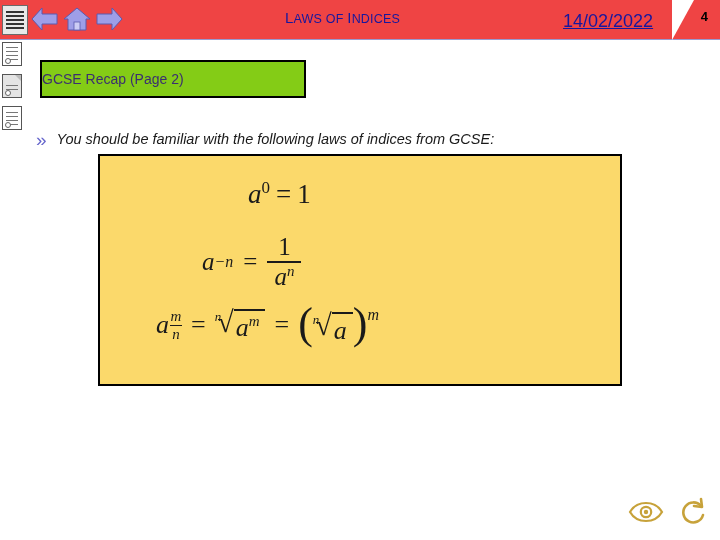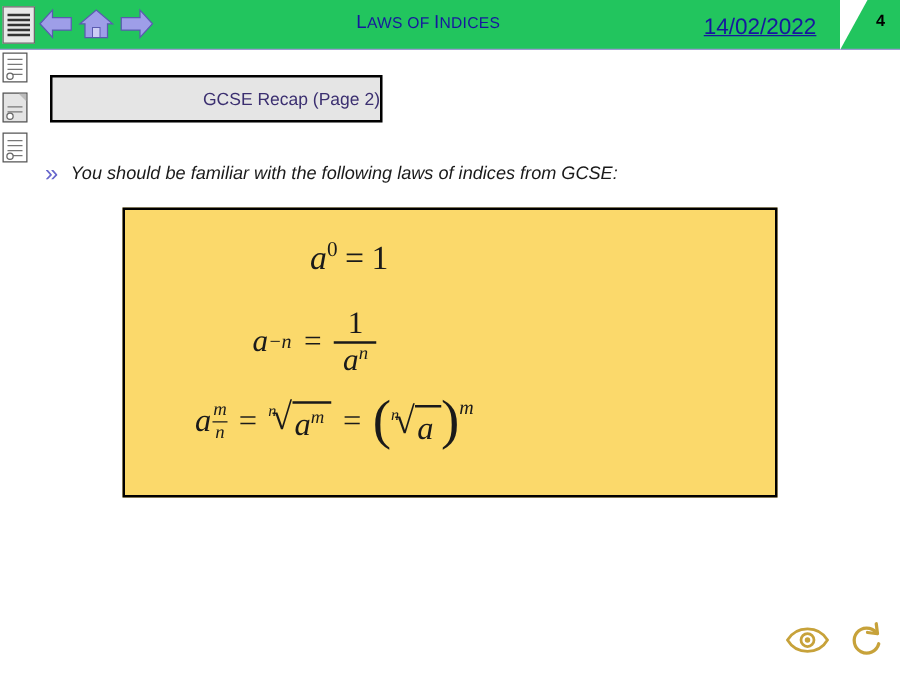--- a/index.html
+++ b/index.html
@@ -13,21 +13,21 @@
     font-family: "Liberation Sans", sans-serif;
     overflow: hidden;
     position: relative;
   }
 
   
   #topbar {
     position: absolute;
     left: 0; top: 0;
     width: 720px; height: 40px;
-    background: #22c55e;
+    background: #ef4444;
     border-bottom: 1px solid #9a9ad0;
     box-sizing: border-box;
   }
   #topbar-left {
     position: absolute;
     left: 0; top: 0;
     width: 130px; height: 40px;
     display: flex;
     align-items: center;
   }
@@ -146,26 +146,26 @@
     border: 1px solid #666;
     border-radius: 50%;
     background: #fff;
   }
 
   
   #recap-box {
     position: absolute;
     left: 40px; top: 60px;
     width: 266px; height: 38px;
-    background: #e5e5e5;
+    background: #84cc16;
     border: 2px solid #000;
     box-sizing: border-box;
     display: flex;
     align-items: center;
-    justify-content: flex-end;
+    justify-content: flex-start;
   }
   #recap-label {
     color: #3b2f70;
     font-size: 14px;
     white-space: nowrap;
   }
 
   #bullet-row {
     position: absolute;
     left: 36px; top: 128px;
@@ -182,21 +182,21 @@
   }
   #bullet-text {
     font-size: 14.5px;
     color: #1a1a1a;
     font-style: italic;
   }
 
   
   #formula-panel {
     position: absolute;
-    left: 98px; top: 166px;
+    left: 98px; top: 154px;
     width: 524px; height: 232px;
     background: #fbd96b;
     border: 2px solid #000;
     box-sizing: border-box;
   }
   .math {
     position: absolute;
     color: #1a1a1a;
     font-family: "Liberation Serif", serif;
   }

